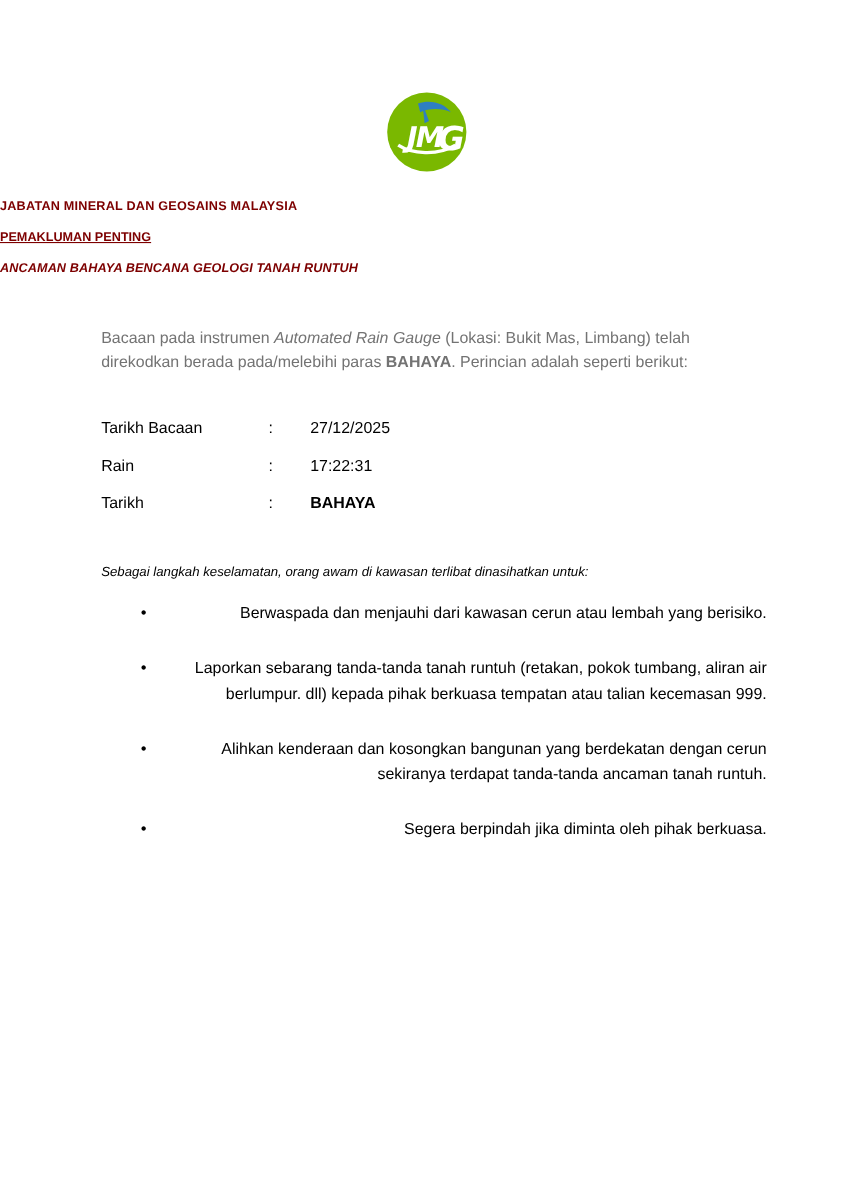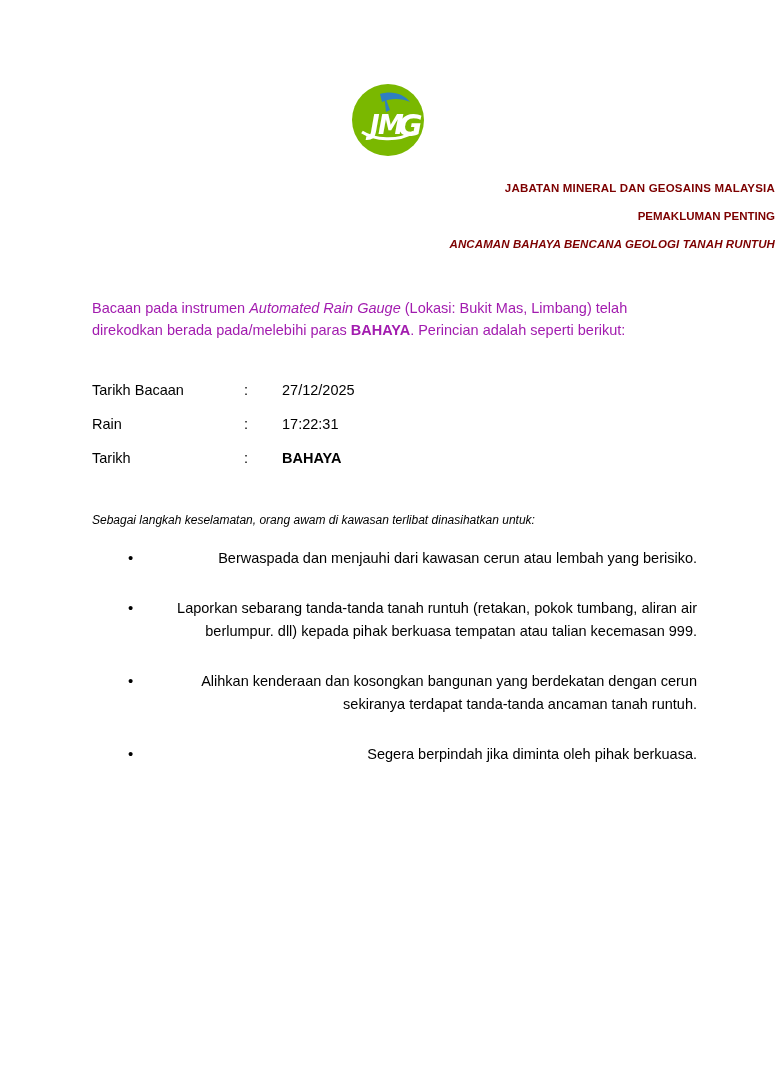--- a/index.html
+++ b/index.html
@@ -33,55 +33,56 @@
   }
   .logo {
     width: 96px;
     height: 80px;
     position: relative;
   }
   .logo svg { display: block; }
 
   
   .headings {
-    text-align: right;
+    text-align: left;
     margin-top: 22px;
   }
   .org-name {
     font-size: 11.5px;
     font-weight: bold;
     color: #7d0000;
     letter-spacing: 0.2px;
     margin-bottom: 16px;
   }
   .notice-title {
     font-size: 11.5px;
     font-weight: bold;
     color: #7d0000;
+    text-decoration: underline;
     margin-bottom: 16px;
   }
   .hazard-title {
     font-size: 11.5px;
     font-weight: bold;
     color: #7d0000;
     letter-spacing: 0.1px;
     font-style: italic;
   }
 
   
   .body-area {
     margin: 0 auto;
     padding-left: 92px;
     padding-right: 78px;
   }
   .intro {
     margin-top: 48px;
     font-size: 14.5px;
     line-height: 1.5;
-    color: #a21caf;
+    color: #737373;
   }
   .intro .ital { font-style: italic; }
   .intro .bold { font-weight: bold; }
 
   
   .details {
     margin-top: 40px;
     border-collapse: collapse;
   }
   .details td {

